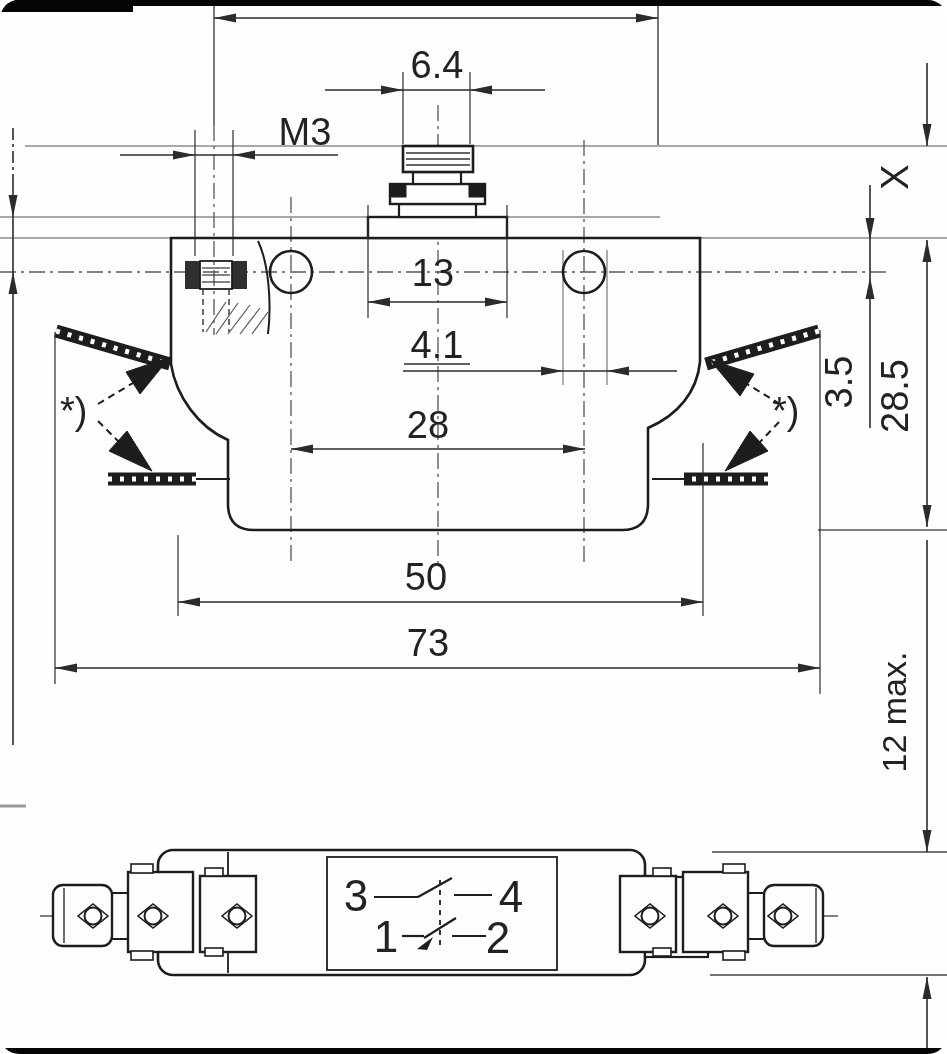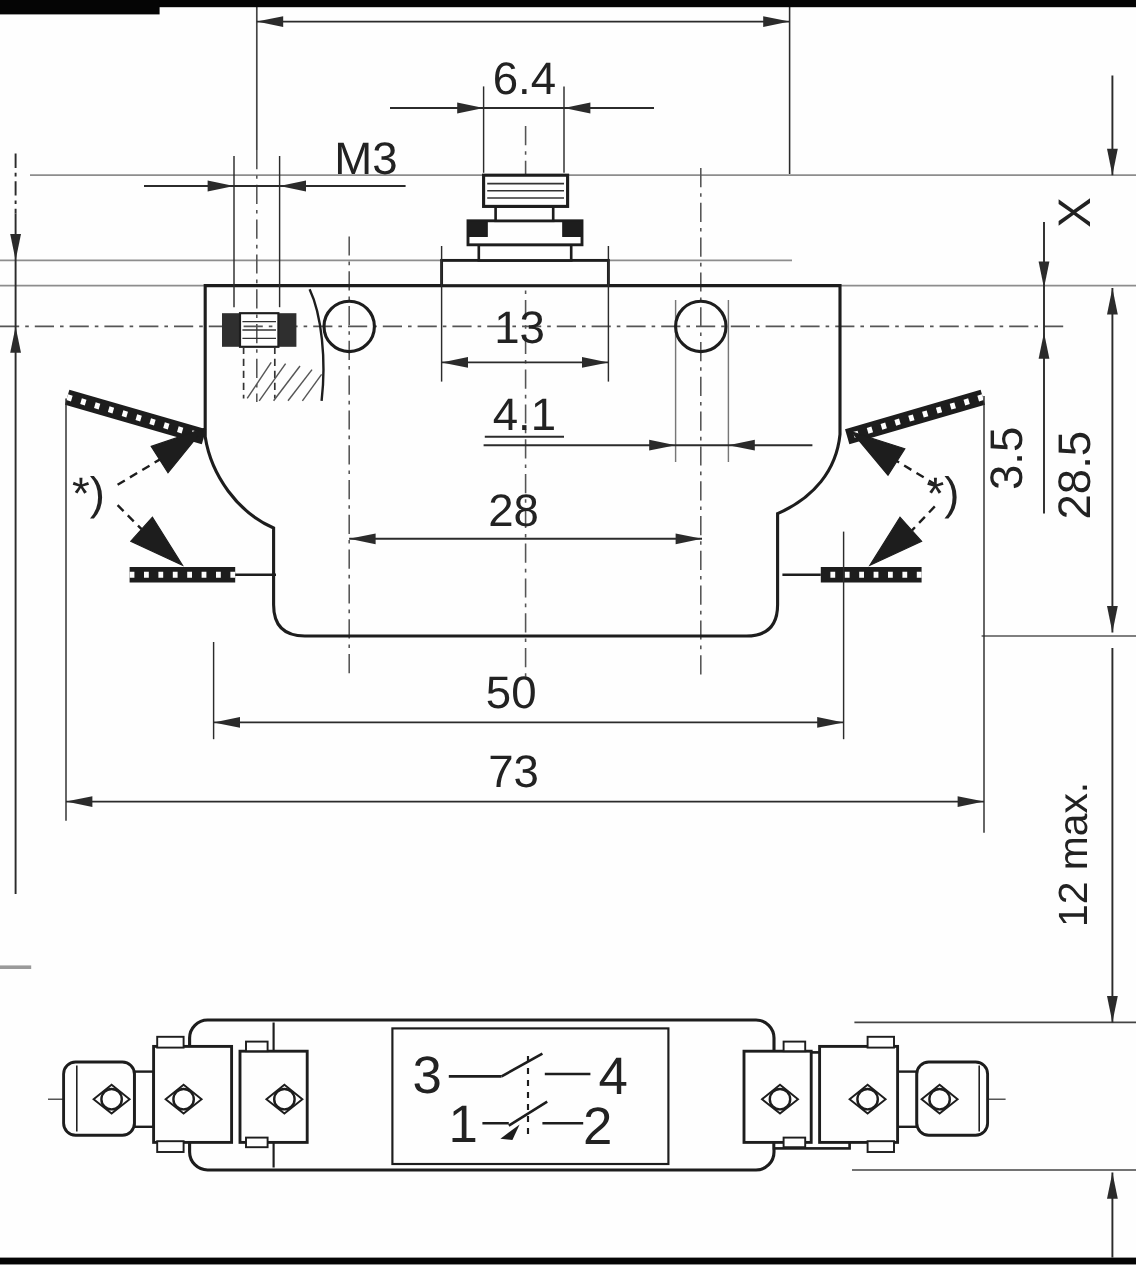--- a/index.html
+++ b/index.html
@@ -1,17 +1,17 @@
 <!DOCTYPE html>
 <html><head>
 <meta charset="utf-8">
 <style>
   html,body{margin:0;padding:0;background:#fff;}
   .page{position:relative;width:947px;height:1054px;background:#fefefe;overflow:hidden;
-        font-family:"Liberation Sans",sans-serif;}
+        font-family:"Liberation Sans",sans-serif;border-radius:19px;}
   svg{display:block}
   text{font-family:"Liberation Sans",sans-serif;fill:#222;}
   .dimtxt{font-size:38px;}
   .dimtxt-sm{font-size:34px;}
   .circtxt{font-size:44px;}
 </style>
 </head>
 <body>
 
 <div class="page">

